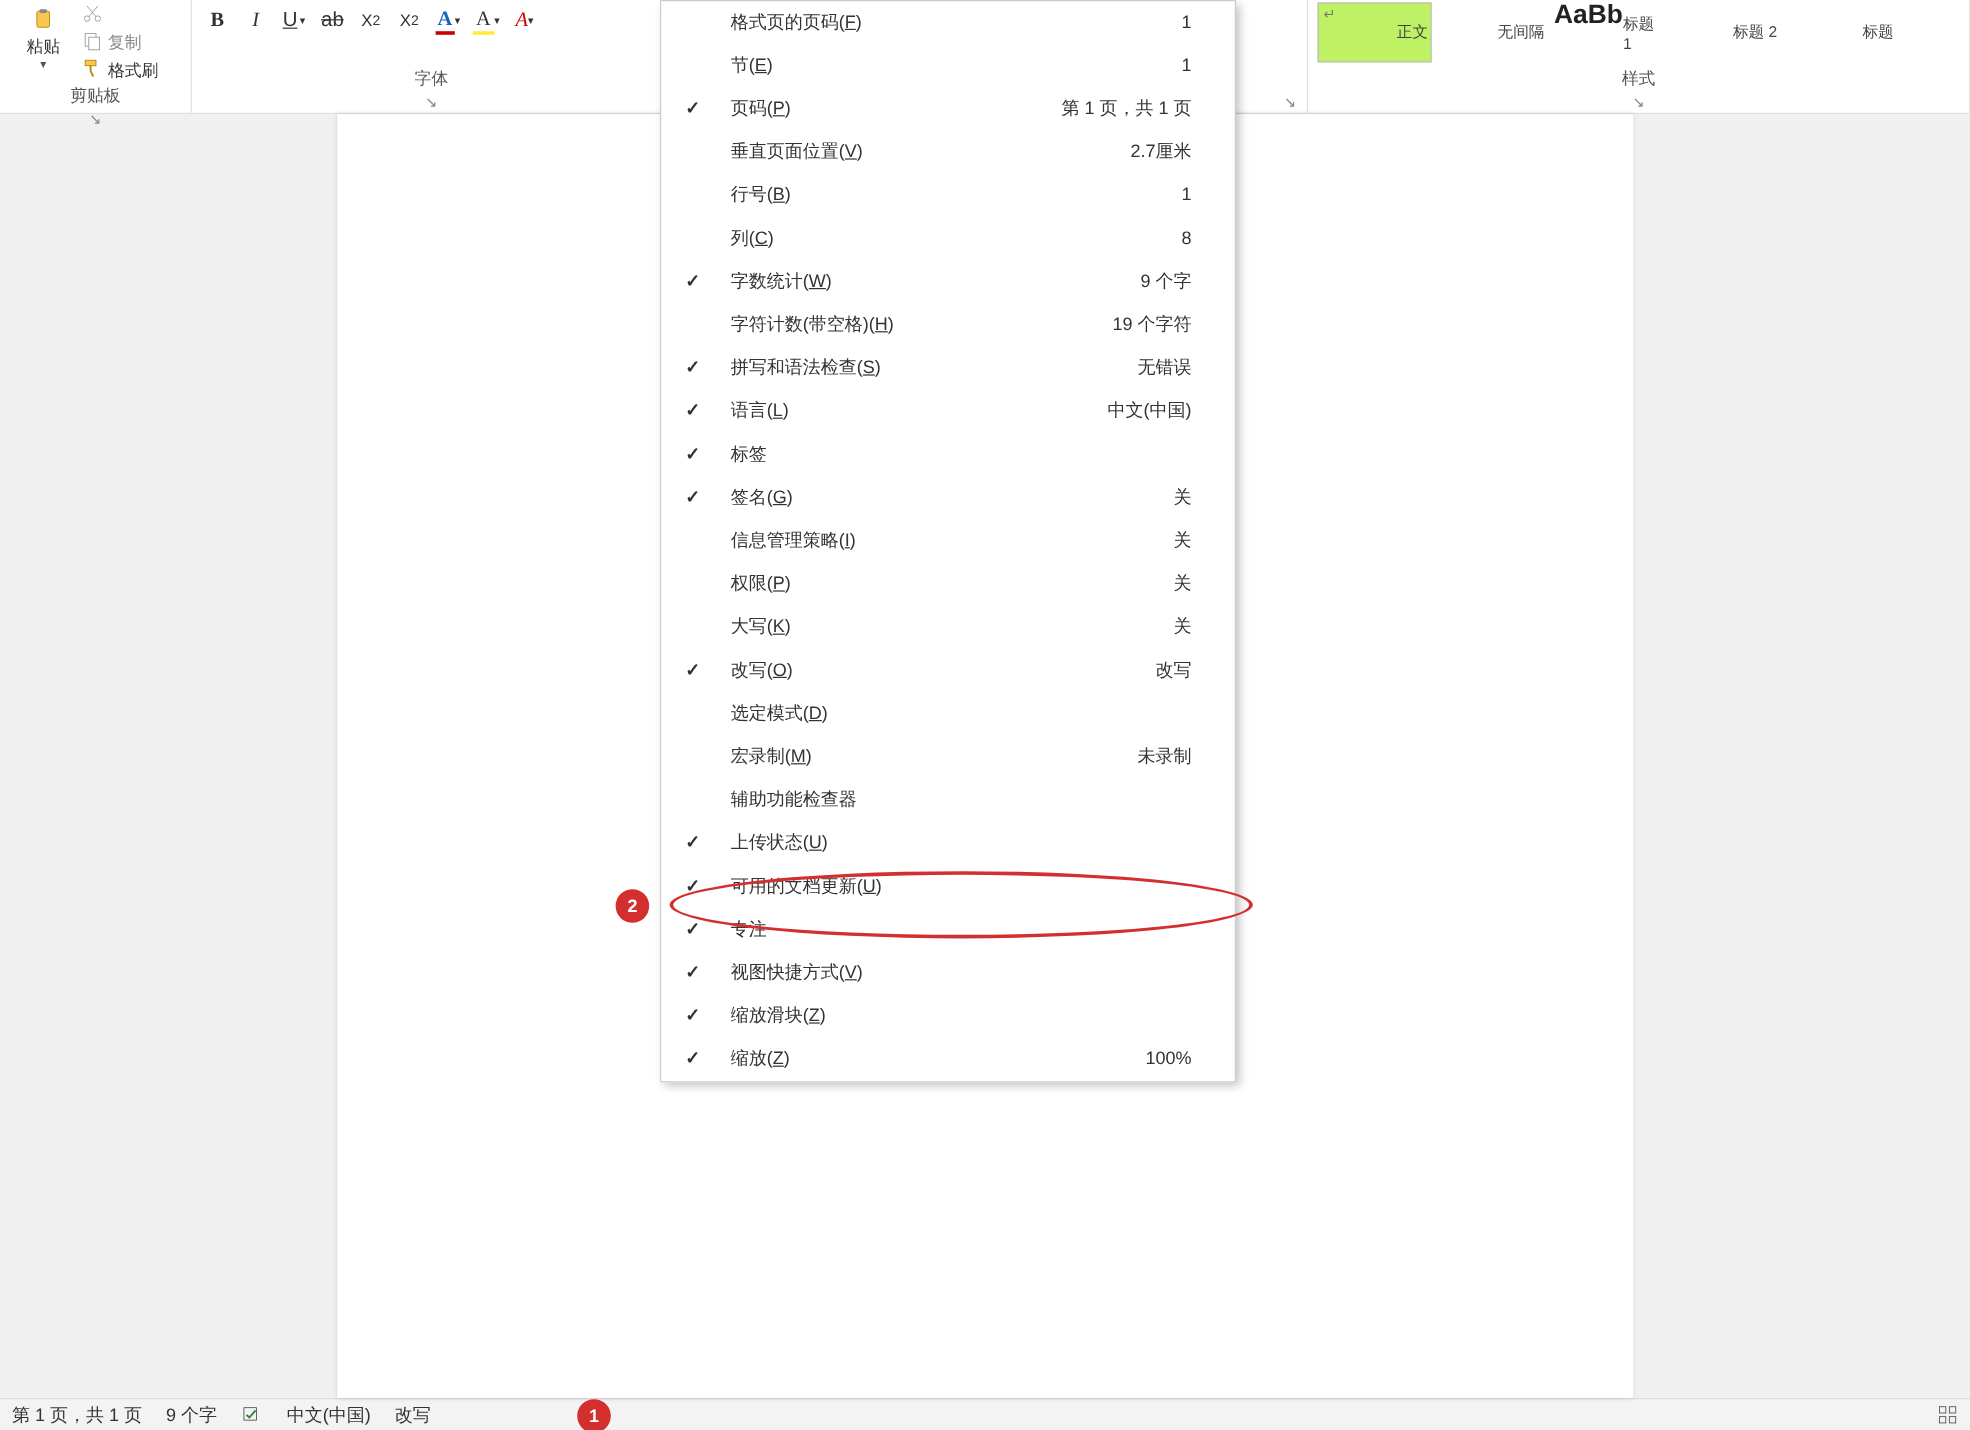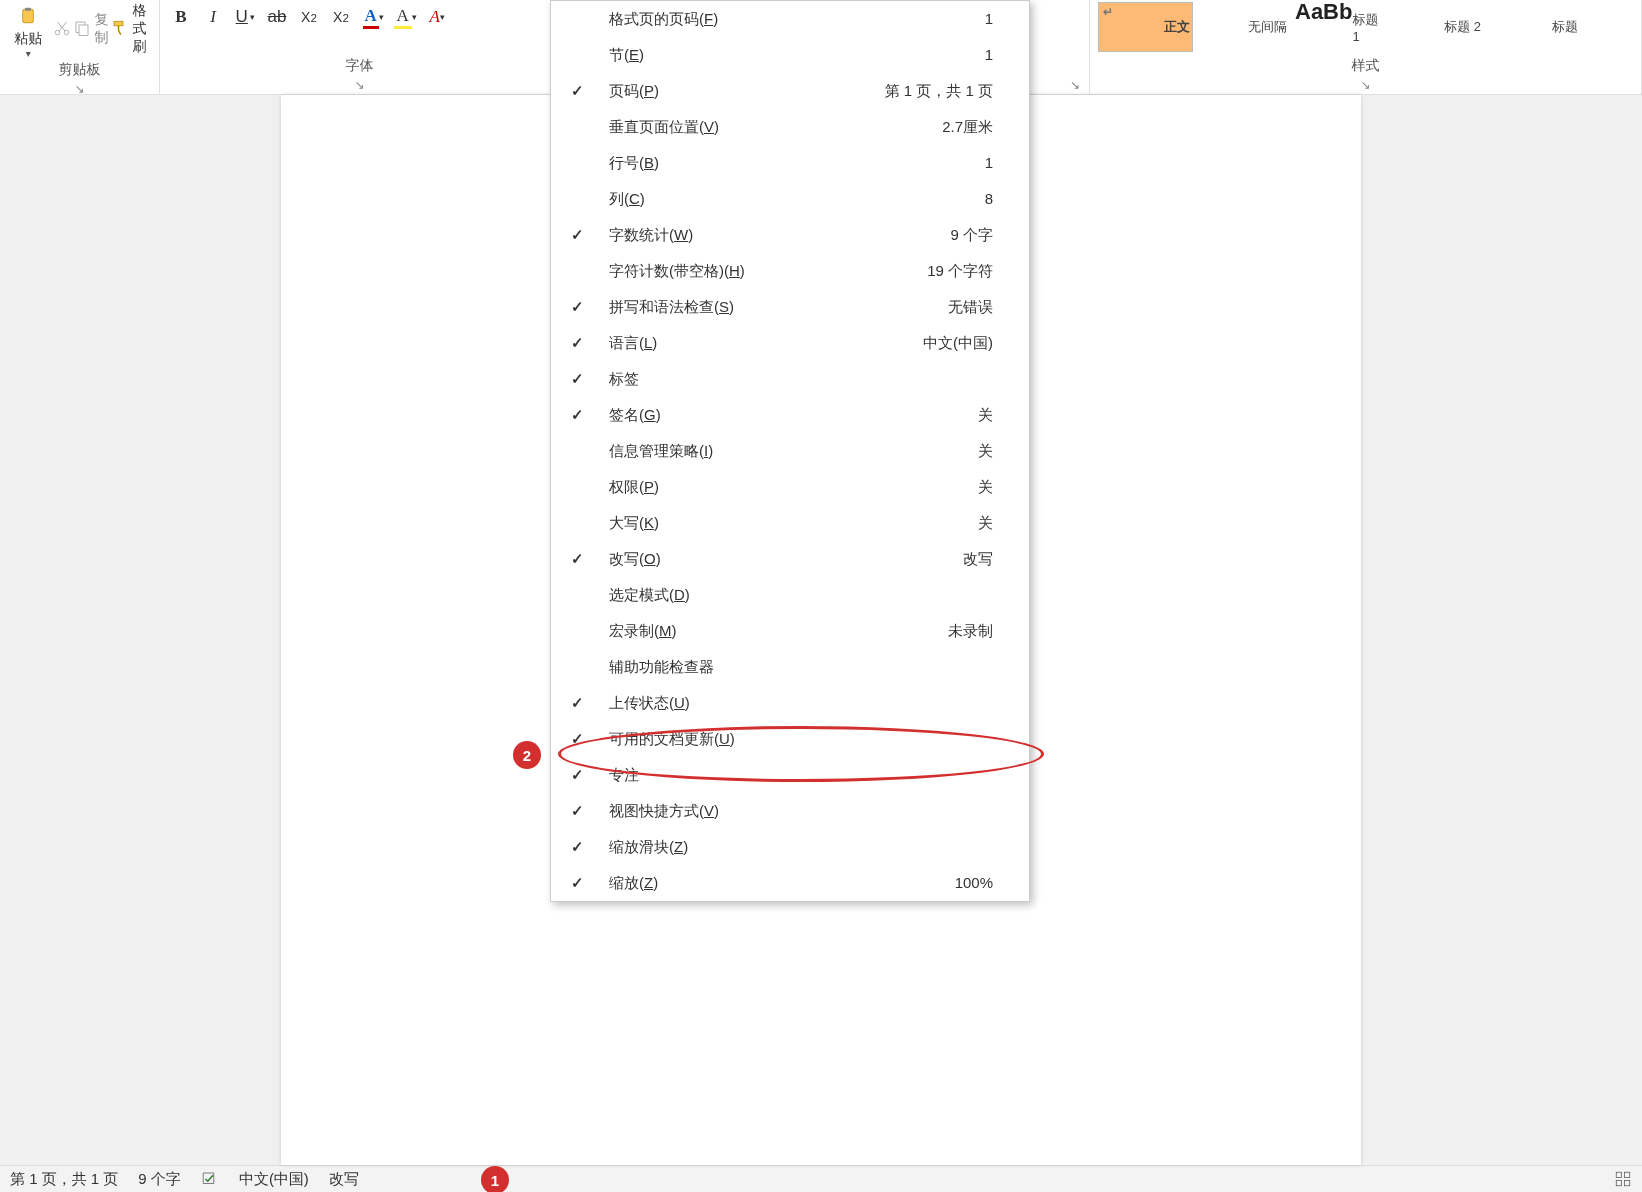--- a/index.html
+++ b/index.html
@@ -11,37 +11,37 @@
 .ribbon-group-label { font-size: 14px; color: #555; text-align: center; padding: 2px 0; display: flex; justify-content: center; align-items: center; gap: 4px; flex-direction: column; }
 .ribbon-group-content { flex: 1; display: flex; align-items: flex-start; gap: 4px; }
 
 .dialog-launcher { width: 12px; height: 12px; display: inline-flex; align-items: center; justify-content: center; color: #888; font-size: 12px; line-height: 1; }
 
 .clipboard-group { width: 160px; }
 .paste-btn { display: flex; flex-direction: column; align-items: center; width: 56px; padding-top: 2px; }
 .paste-btn .icon-stack { width: 40px; height: 24px; display:flex; align-items:center; justify-content:center; }
 .paste-btn .label { font-size: 14px; color: #333; margin-top: 2px; }
 
-.clipboard-side { display:flex; flex-direction:row; gap:2px; }
+.clipboard-side { display:flex; flex-direction:column; gap:2px; }
 .clip-item { display:flex; align-items:center; gap:4px; font-size:14px; color:#888; }
 .clip-item.enabled { color:#333; }
 
 .font-group { width: 400px; }
 .font-row { display:flex; align-items:center; gap:6px; height:30px; }
 .font-btn { width:26px; height:26px; display:inline-flex; align-items:center; justify-content:center; font-family:"Times New Roman", serif; font-size:17px; color:#333; }
 .font-btn.sub { font-size:14px; }
 .font-btn.super { font-size:14px; }
 .font-color-a { font-family:"Segoe UI", serif; font-size:17px; font-weight:bold; color:#1565c0; border-bottom:3px solid #c00; padding:0 2px; }
 .highlight-a { font-family:"Times New Roman", serif; font-size:17px; border-bottom:3px solid #ffeb3b; padding:0 3px; }
 .clear-a { font-family:"Times New Roman", serif; font-size:17px; font-style:italic; color:#c00; }
 
 .styles-group { flex:1; }
 .styles-scroll { display:flex; gap:2px; align-items:flex-start; height:52px; }
 .style-tile { width:95px; height:50px; display:flex; align-items:center; justify-content:flex-end; border:1px solid transparent; padding:0 2px 2px 2px; }
-.style-tile.selected { border-color:#bdbdbd; background:#fdba74; position:relative;font-weight:bold; }
+.style-tile.selected { border-color:#bdbdbd; background:#bef264; position:relative; }
 .style-tile.selected::before { content:"↵"; position:absolute; top:2px; left:4px; font-size:12px; color:#777; }
 .style-tile .preview { font-size:20px; color:#222; }
 .style-tile .name { font-size:13px; color:#444; margin-top:2px; }
 .style-tile .preview.big { font-size:22px; font-weight:bold; font-family:"Segoe UI", sans-serif; }
 
 
 .doc-area { height: calc(100% - 95px - 27px); background:#f0f0f0; display:flex; justify-content:center; }
 .page { width: 1080px; background:#fff; margin-top: 0; box-shadow: 0 0 4px rgba(0,0,0,0.15); height:100%; }
 
 

